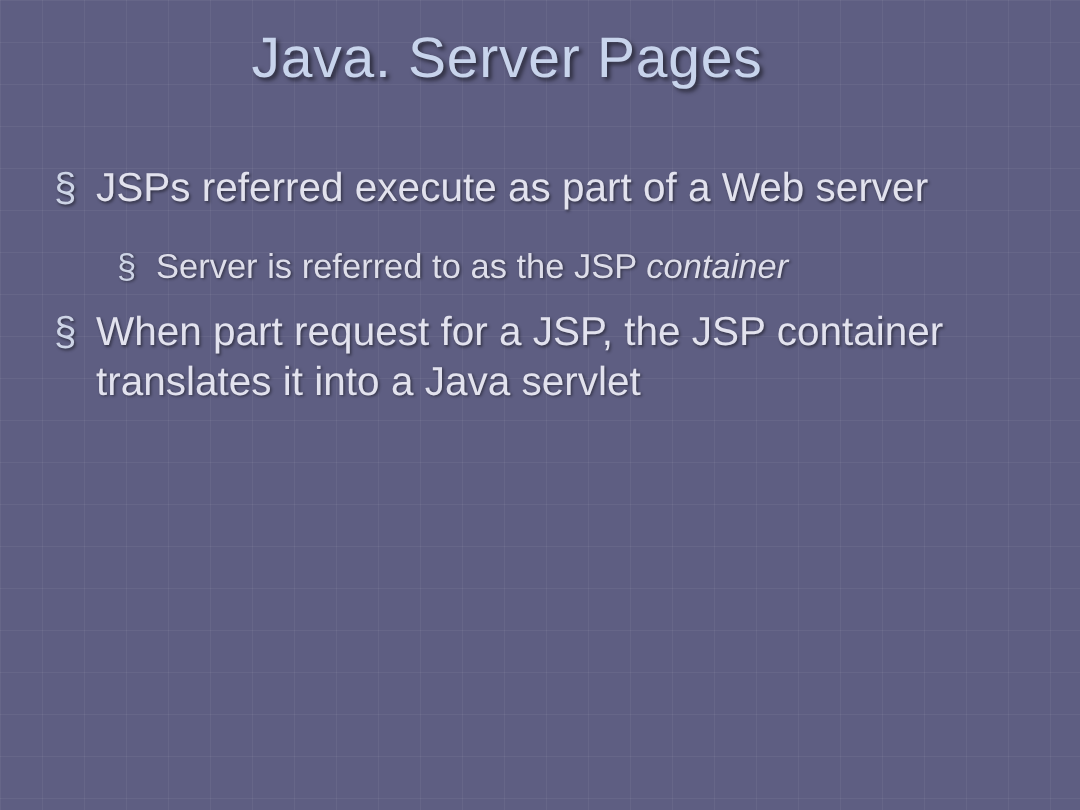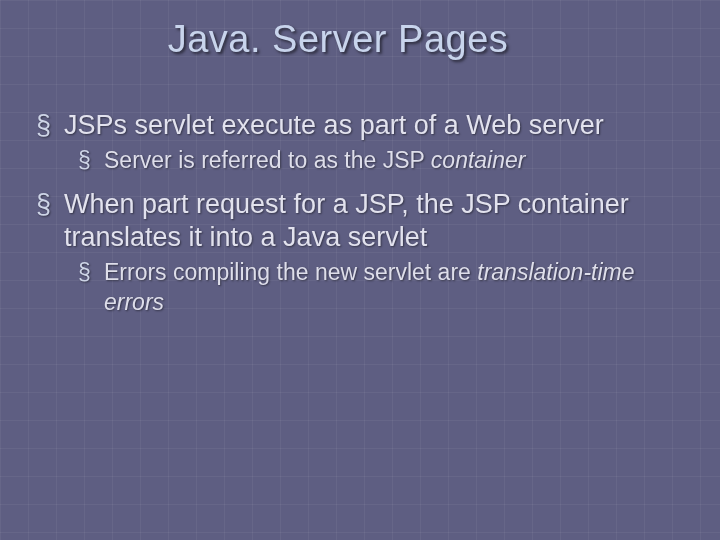--- a/index.html
+++ b/index.html
@@ -38,21 +38,21 @@
     text-shadow: 1px 1px 2px rgba(0,0,0,0.45);
   }
   .lvl1 > li::before {
     content: "§";
     position: absolute;
     left: 0;
     top: 0;
     color: #cdd4e6;
   }
   .lvl2 {
-    margin-top: 3px;
+    margin-top: 20px;
     margin-bottom: 8px;
   }
   .lvl2 > li {
     position: relative;
     padding-left: 26px;
     margin-left: 14px;
     font-size: 23px;
     line-height: 1.3;
     color: #dedeea;
     margin-bottom: 8px;
@@ -68,29 +68,24 @@
   .italic { font-style: italic; }
 </style>
 </head>
 <body>
 
 <div class="slide">
   <h1 class="title">Java. Server Pages</h1>
 
   <ul class="lvl1">
     <li>
-      <span>JSPs servlet execute as part of a Web server</span>
+      <span>JSPs referred execute as part of a Web server</span>
       <ul class="lvl2">
         <li>
           <span>Server is referred to as the JSP </span><span class="italic">container</span>
         </li>
       </ul>
     </li>
     <li>
       <span>When part request for a JSP, the JSP container translates it into a Java servlet</span>
-      <ul class="lvl2">
-        <li>
-          <span>Errors compiling the new servlet are </span><span class="italic">translation-time errors</span>
-        </li>
-      </ul>
     </li>
   </ul>
 </div>
 
 </body></html>

